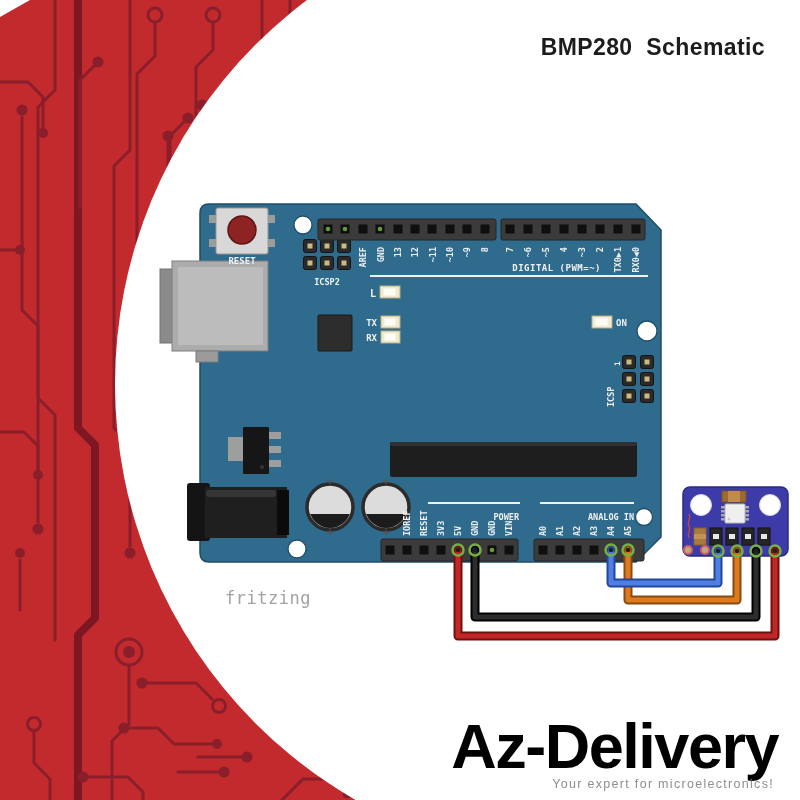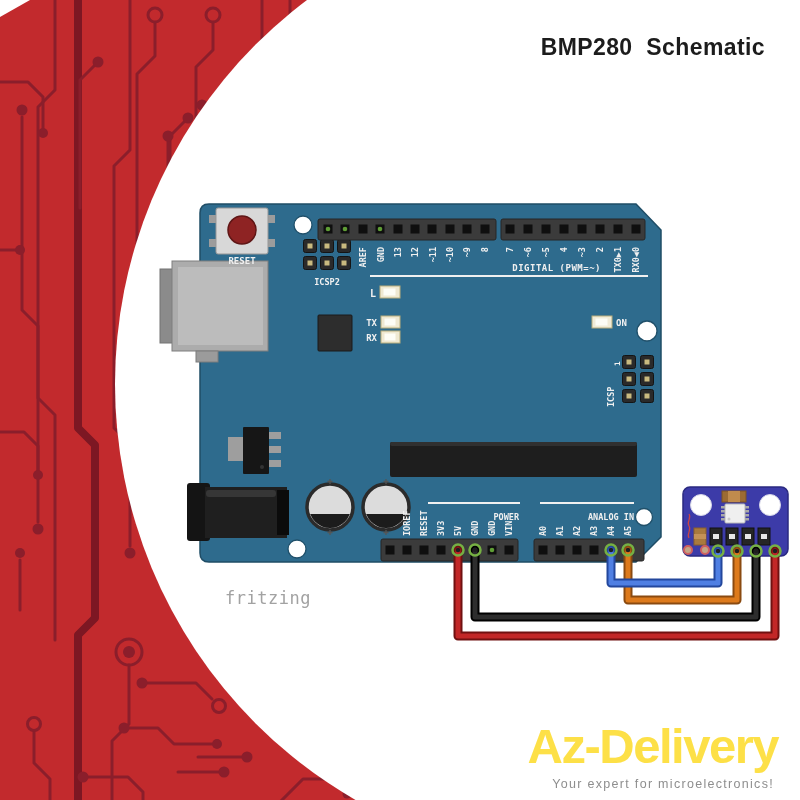--- a/index.html
+++ b/index.html
@@ -5,21 +5,21 @@
   html,body{margin:0;padding:0;background:#ffffff;}
   #canvas{position:relative;width:800px;height:800px;overflow:hidden;background:#c22a2d;
           font-family:"Liberation Sans",sans-serif;}
   #bg-pattern{position:absolute;left:0;top:0;z-index:0;}
   #white-circle{position:absolute;left:115px;top:-96px;width:960px;height:960px;
                 border-radius:50%;background:#ffffff;z-index:1;}
   #illustration{position:absolute;left:0;top:0;z-index:2;}
   #page-title{position:absolute;left:430px;top:34px;width:335px;text-align:right;z-index:3;
               font-size:23px;font-weight:700;color:#1c1c1c;letter-spacing:0.4px;word-spacing:7px;}
   #brand{position:absolute;left:420px;top:720px;width:358px;text-align:right;z-index:3;}
-  #brand .logo{font-size:49px;font-weight:700;color:#fde047;letter-spacing:-1.5px;line-height:52px;}
+  #brand .logo{font-size:63px;font-weight:700;color:#000000;letter-spacing:-1.5px;line-height:52px;}
   #brand .tagline{font-size:12.5px;color:#8e8e8e;letter-spacing:1.3px;margin-top:5px;padding-right:4px;}
   text{font-family:"DejaVu Sans Mono",monospace;}
   .silk{fill:#f0f0f0;font-weight:bold;}
 </style>
 </head>
 <body>
 
 <div id="canvas">
 
   <svg id="bg-pattern" width="800" height="800" viewBox="0 0 800 800">

